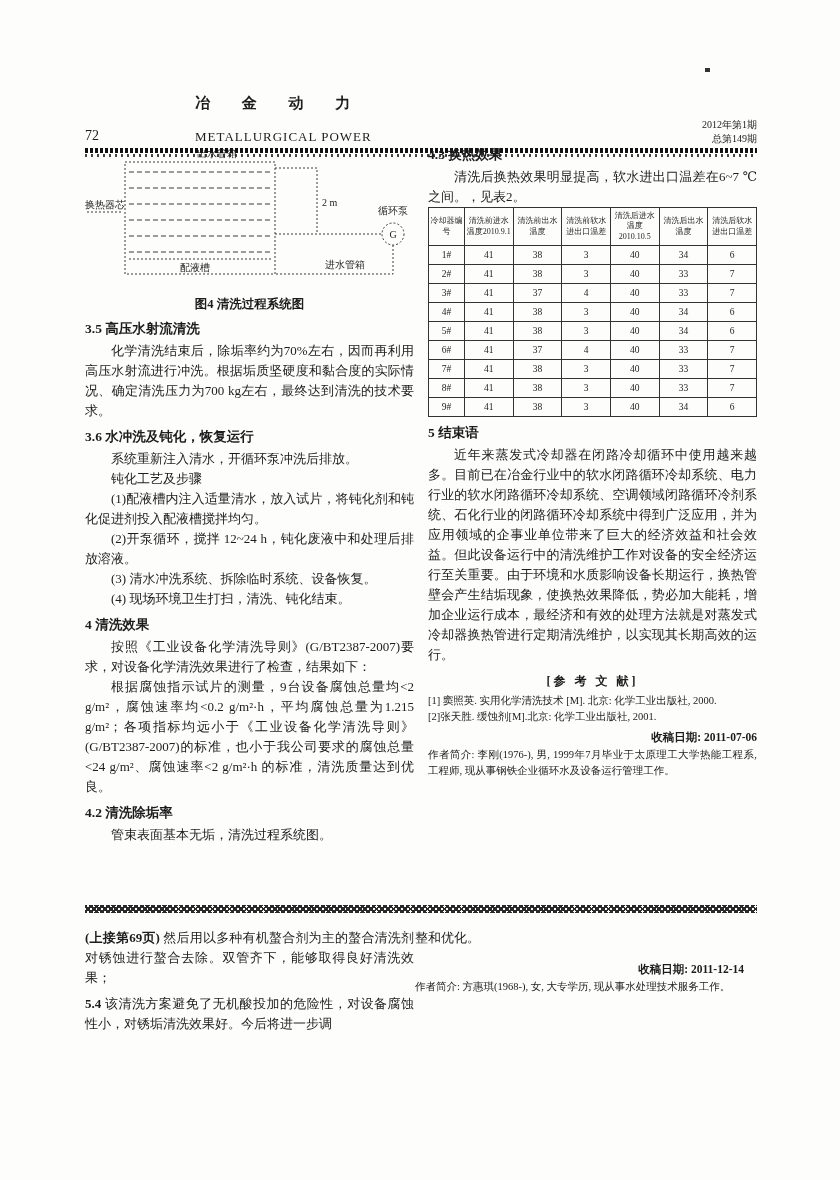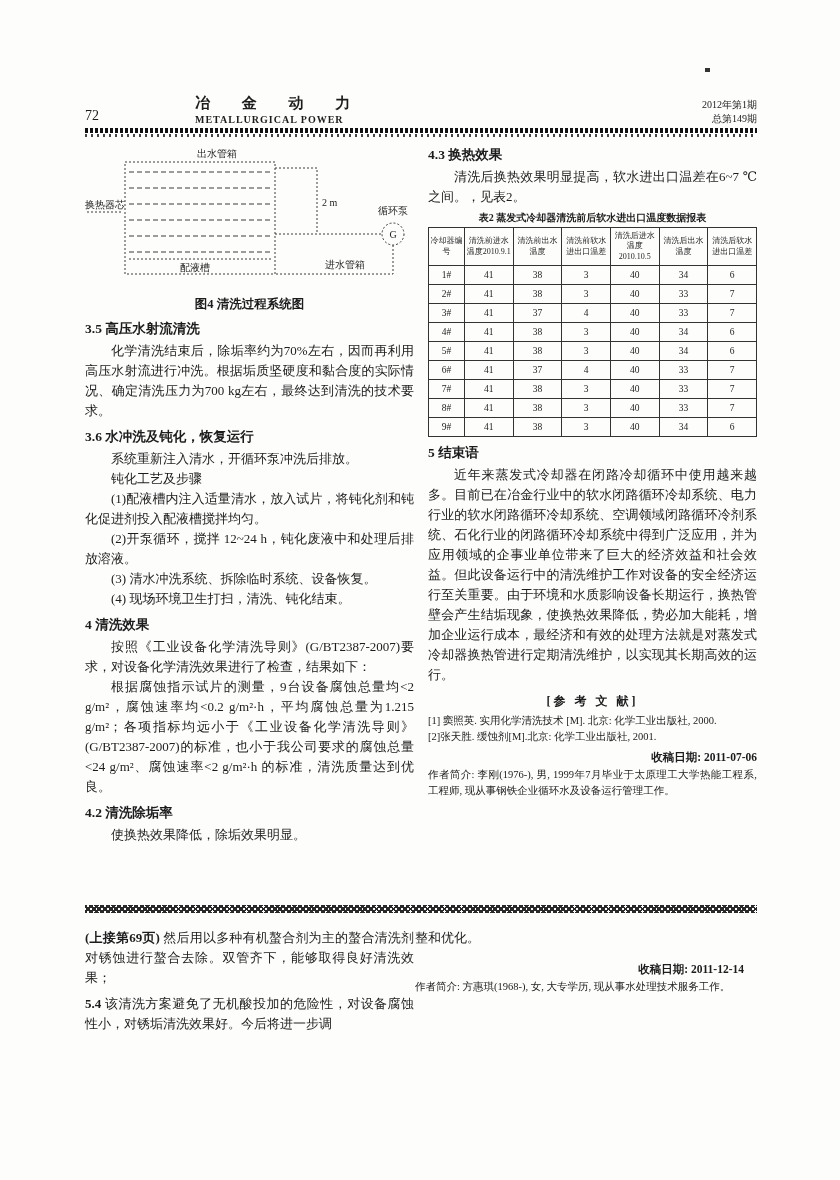--- a/index.html
+++ b/index.html
@@ -8,21 +8,21 @@
     background:#fdfdfc;color:#1c1c1c;
     font-family:"Liberation Serif","DejaVu Serif",serif;
     overflow:hidden;
   }
   
   .header{position:absolute;left:85px;top:94px;width:672px;}
   .hdr-row{display:flex;align-items:flex-end;}
   .hdr-left{width:110px;font-size:14px;padding-bottom:1px;}
   .hdr-center{flex:1;}
   .journal-cn{font-size:15px;font-weight:bold;letter-spacing:14px;}
-  .journal-en{font-size:10px;font-weight:bold;letter-spacing:1px;margin-top:1px;}
+  .journal-en{font-size:13px;font-weight:normal;letter-spacing:1px;margin-top:16px;}
   .hdr-right{width:110px;text-align:right;font-size:10px;line-height:1.35;}
   .hatch-rule{height:5px;margin-top:3px;
     background:repeating-linear-gradient(90deg,#111 0 3px,#fff 3px 5px);}
   .hatch-rule.thin{height:3px;margin-top:1px;
     background:repeating-linear-gradient(90deg,#444 0 2px,#fff 2px 6px);}
   
   .columns{position:absolute;left:85px;top:146px;width:672px;display:flex;gap:14px;}
   .col{width:329px;}
   .h{font-weight:bold;font-size:13.5px;margin:7px 0 3px;}
   .p{margin:0;font-size:13px;line-height:1.54;text-align:justify;text-indent:2em;}
@@ -125,29 +125,28 @@
       <p class="p">(2)开泵循环，搅拌 12~24 h，钝化废液中和处理后排放溶液。</p>
       <p class="p">(3) 清水冲洗系统、拆除临时系统、设备恢复。</p>
       <p class="p">(4) 现场环境卫生打扫，清洗、钝化结束。</p>
 
       <div class="h">4  清洗效果</div>
       <p class="p">按照《工业设备化学清洗导则》(G/BT2387-2007)要求，对设备化学清洗效果进行了检查，结果如下：</p>
 
       <p class="p">根据腐蚀指示试片的测量，9台设备腐蚀总量均&lt;2 g/m²，腐蚀速率均&lt;0.2 g/m²·h，平均腐蚀总量为1.215 g/m²；各项指标均远小于《工业设备化学清洗导则》(G/BT2387-2007)的标准，也小于我公司要求的腐蚀总量&lt;24 g/m²、腐蚀速率&lt;2 g/m²·h 的标准，清洗质量达到优良。</p>
 
       <div class="h">4.2  清洗除垢率</div>
-      <p class="p">使换热效果降低，除垢效果明显。</p>
+      <p class="p">管束表面基本无垢，清洗过程系统图。</p>
     </div>
 
     <div class="col">
 
       <div class="h" style="margin-top:0;">4.3  换热效果</div>
       <p class="p">清洗后换热效果明显提高，软水进出口温差在6~7 ℃之间。，见表2。</p>
 
-      <div class="table-title">表2  蒸发式冷却器清洗前后软水进出口温度数据报表</div>
       <table>
         <colgroup>
           <col style="width:36px;">
             <col>
             <col>
             <col>
             <col>
             <col>
             <col>
         </colgroup>

